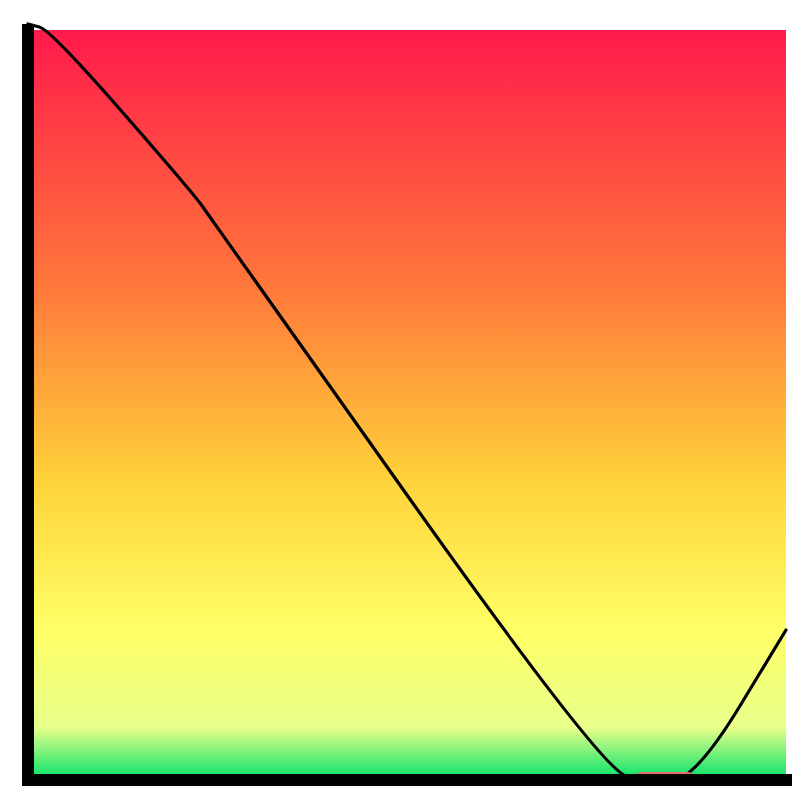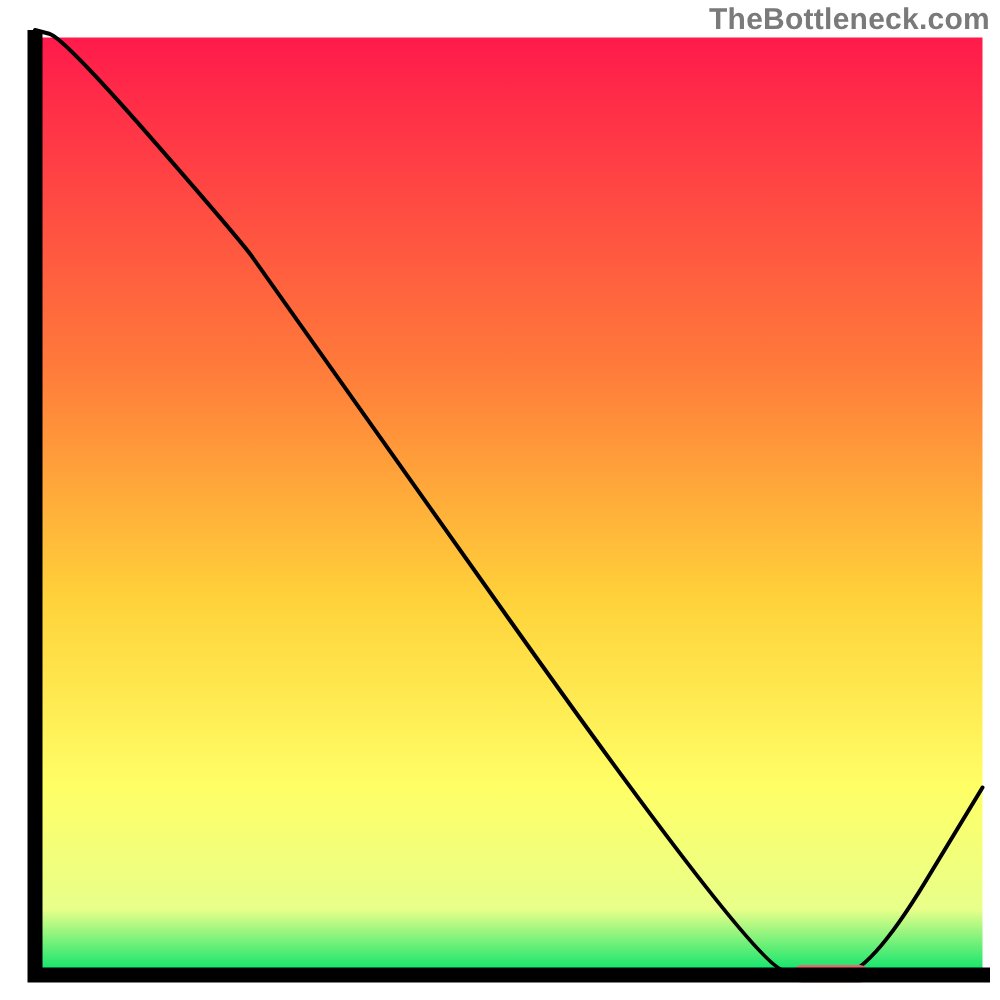--- a/index.html
+++ b/index.html
@@ -30,21 +30,20 @@
     left: 0;
     top: 0;
     width: 800px;
     height: 800px;
   }
 </style>
 </head>
 <body>
 <div class="container">
 
-<div class="watermark">TheBottleneck.com</div>
 
 <svg class="chart" viewBox="0 0 800 800">
   <defs>
     <linearGradient id="bg-grad" x1="0" y1="0" x2="0" y2="1">
       <stop id="g0" offset="0%" stop-color="#ff1a4b"></stop>
       <stop id="g1" offset="35%" stop-color="#ff7a3a"></stop>
       <stop id="g2" offset="60%" stop-color="#ffd23a"></stop>
       <stop id="g3" offset="80%" stop-color="#ffff66"></stop>
       <stop id="g4" offset="93%" stop-color="#e8ff8a"></stop>
       <stop id="g5" offset="100%" stop-color="#00e26a"></stop>

